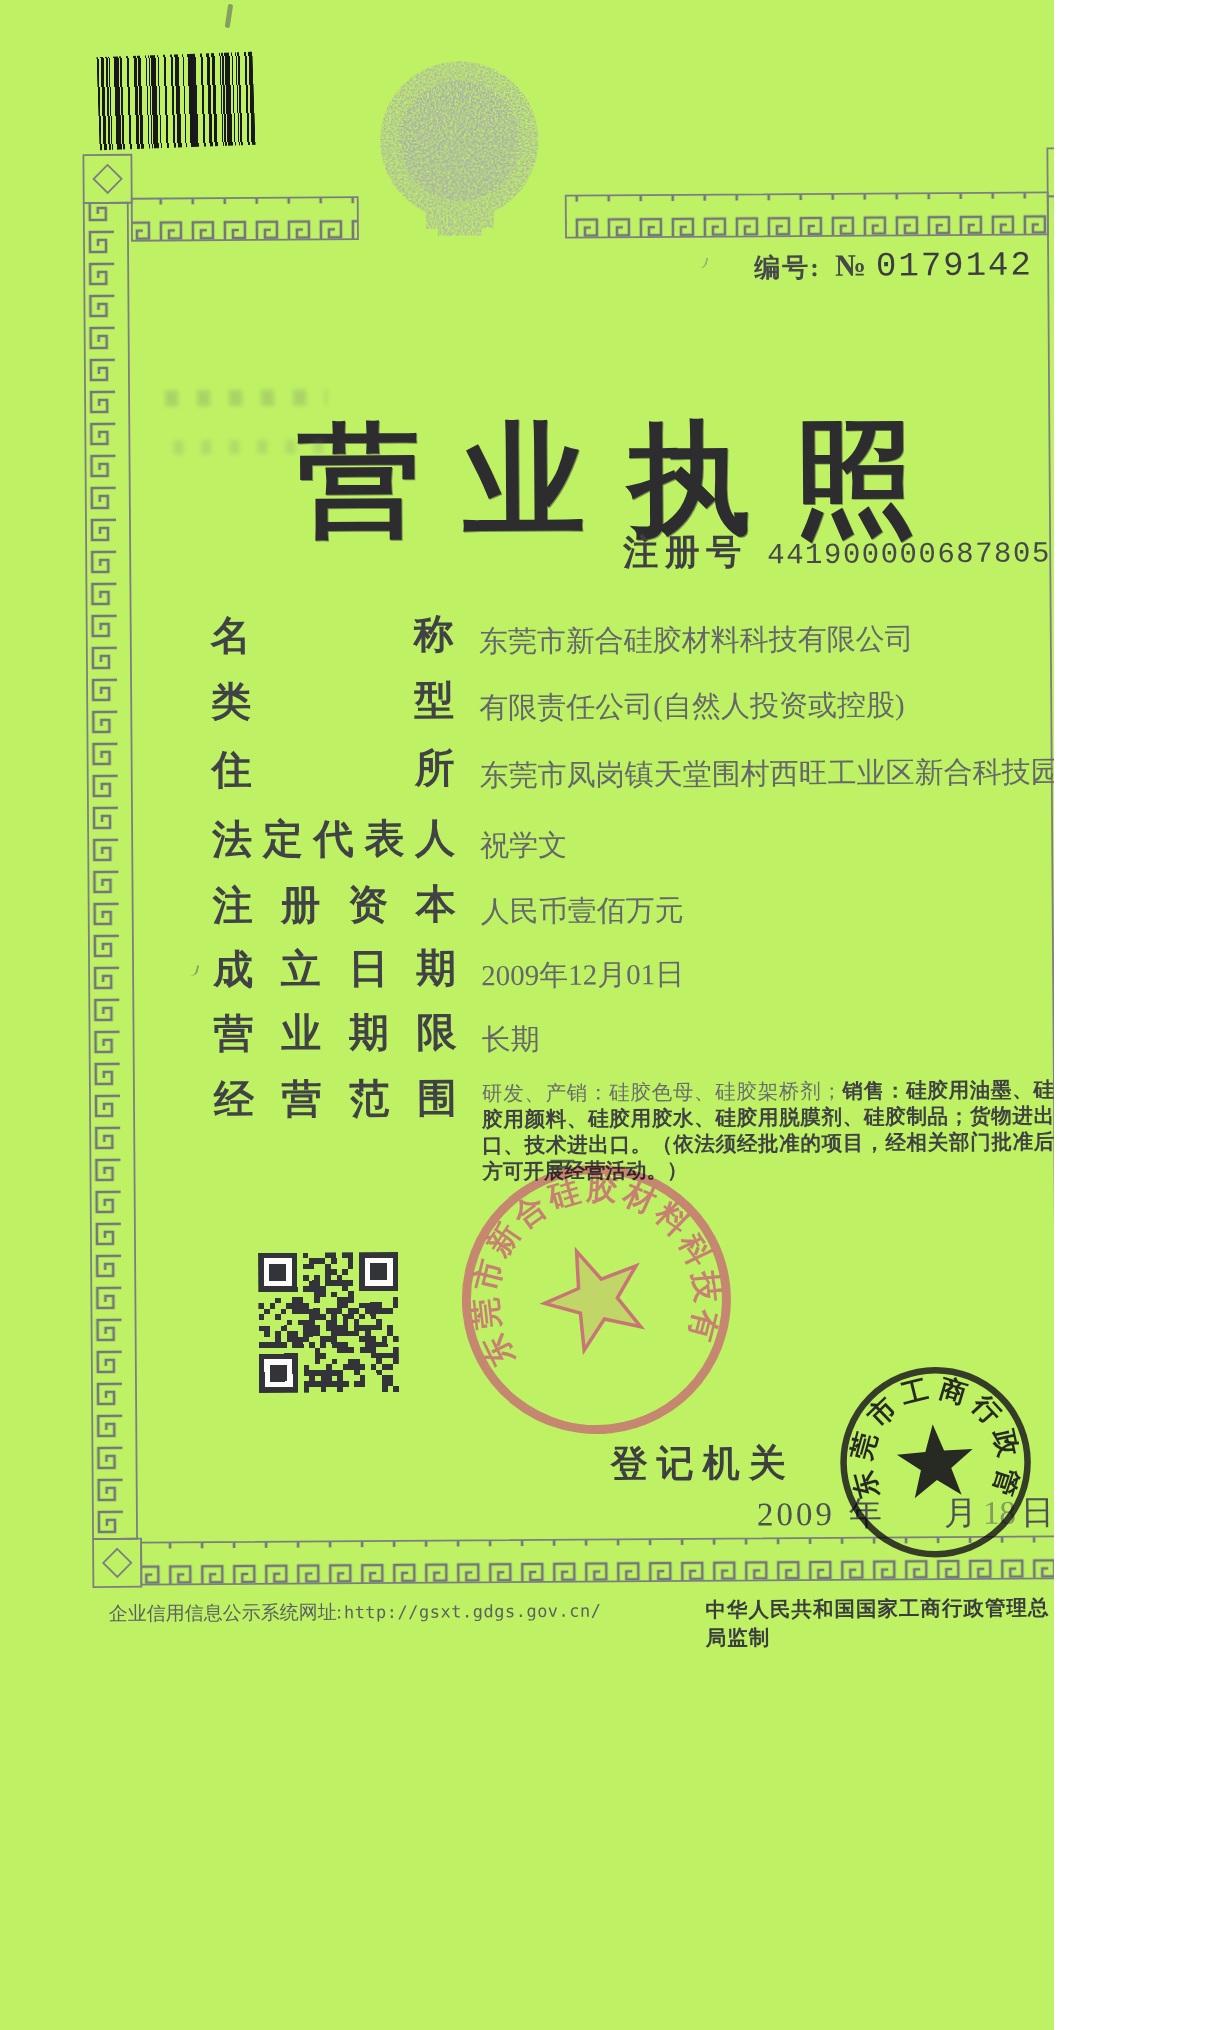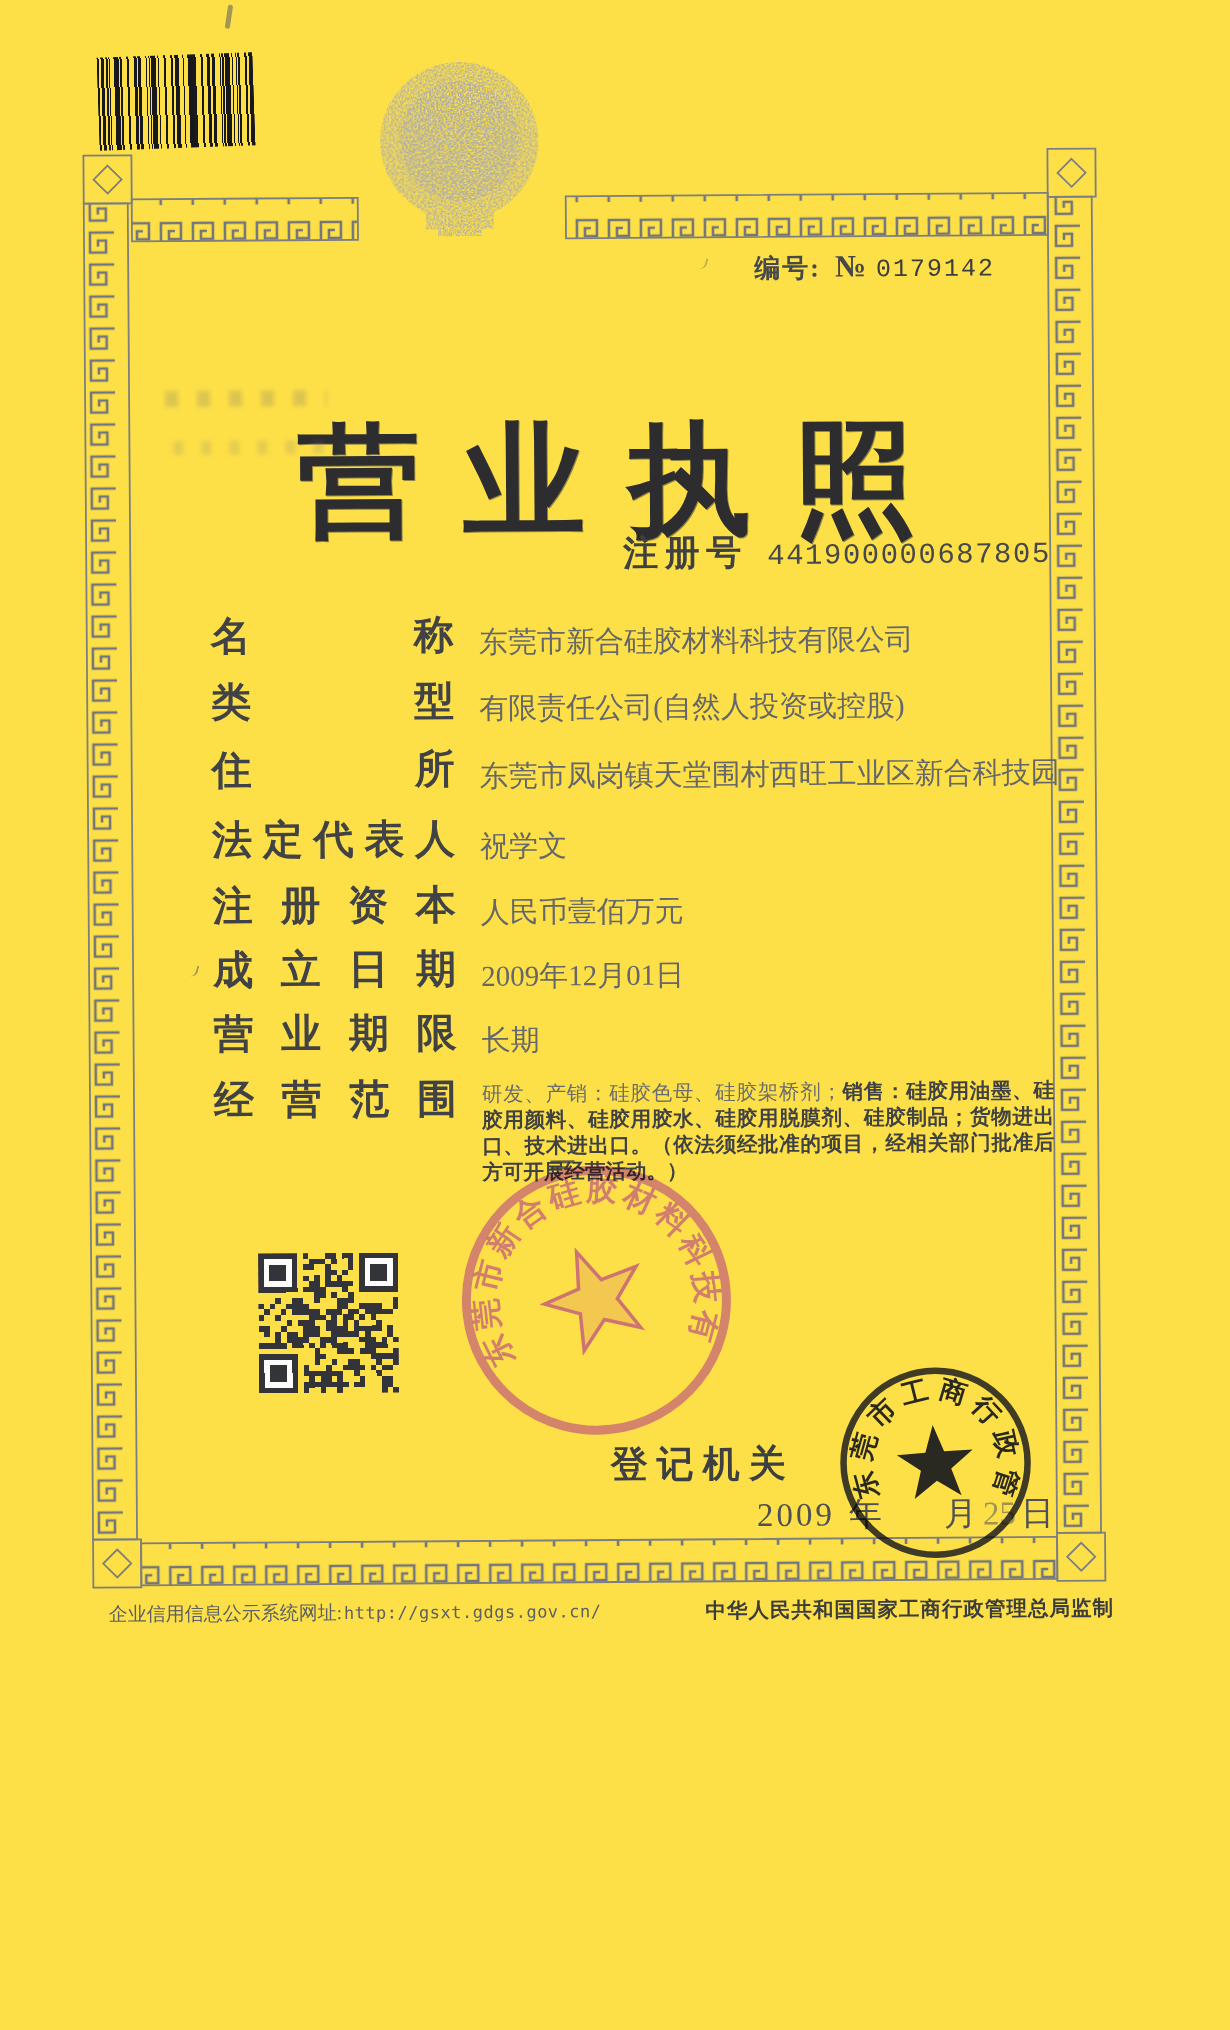--- a/index.html
+++ b/index.html
@@ -1,36 +1,36 @@
 <!DOCTYPE html>
 <html><head>
 <meta charset="utf-8">
 <style>
   html,body{margin:0;padding:0;background:#ffffff;}
-  .canvas{position:relative;width:1230px;height:2030px;background:#fde047;overflow:hidden;
+  .canvas{position:relative;width:1054px;height:2030px;background:#bef264;overflow:hidden;
           font-family:"Liberation Serif",serif;}
   .sheet{position:absolute;inset:0;transform:rotate(-0.4deg);transform-origin:50% 40%;}
 
   
   .barcode{position:absolute;left:103px;top:52px;width:156px;height:93px;transform:rotate(-1.6deg);
     background:
       repeating-linear-gradient(90deg,#17171c 0 2px,transparent 2px 4px,#17171c 4px 7px,transparent 7px 12px,#17171c 12px 13px,transparent 13px 17px,#17171c 17px 22px,transparent 22px 24px,#17171c 24px 25px,transparent 25px 30px,#17171c 30px 32px,transparent 32px 37px),
       repeating-linear-gradient(90deg,transparent 0 9px,#1a1a20 9px 11px,transparent 11px 23px,#1a1a20 23px 24px,transparent 24px 29px);
   }
   .emblem{position:absolute;left:380px;top:56px;width:170px;height:182px;}
   .scan-artifact-top{position:absolute;left:232px;top:2px;width:5px;height:24px;background:#5a5a5e;opacity:.55;transform:rotate(9deg);border-radius:2px;}
 
   
   .frame{position:absolute;left:0;top:0;width:1230px;height:2030px;}
 
   
   .serial{position:absolute;left:758px;top:250px;display:flex;align-items:baseline;color:#47484a;}
   .serial .lab{font-size:26px;font-weight:bold;letter-spacing:2px;}
   .serial .nosym{font-size:31px;font-weight:bold;margin-left:14px;}
-  .serial .digits{font-family:"Liberation Mono",monospace;font-size:25px;letter-spacing:2px;margin-left:10px;color:#3c3d40;}
+  .serial .digits{font-family:"Liberation Mono",monospace;font-size:34px;letter-spacing:2px;margin-left:10px;color:#3c3d40;}
 
   .title{position:absolute;left:300px;top:332px;width:618px;font-size:122px;font-weight:bold;color:#2d2d2f;
          text-shadow:1px 1px 0 rgba(60,60,60,.55);line-height:1.1;}
   .split{display:flex;justify-content:space-between;}
 
   .regline{position:absolute;left:625px;top:530px;display:flex;align-items:baseline;}
   .regline .lab{width:118px;font-size:35px;font-weight:bold;color:#3f4042;}
   .regline .num{font-family:"Liberation Mono",monospace;font-size:29px;letter-spacing:1.5px;color:#47484b;margin-left:26px;}
 
   
@@ -472,21 +472,21 @@
         </text>
         <polygon points="150,98 137.7,133 100.6,133.9 130,156.5 119.4,192.1 150,171 180.6,192.1 170,156.5 199.4,133.9 162.3,133" fill="#c96a76" fill-opacity="0.22" stroke="#c96a76" stroke-width="3.5" transform="rotate(-16 150 150)"></polygon>
       </g>
     </svg>
 
     <div class="authority">登记机关</div>
     <div class="dateline">
       <span class="y">2009</span>
       <span class="u1">年</span>
       <span class="u2">月</span>
-      <span class="d">25</span>
+      <span class="d">18</span>
       <span class="u3">日</span>
     </div>
 
     <svg class="seal-black" viewBox="0 0 210 210">
       <g>
         <circle cx="105" cy="105" r="92" fill="none" stroke="#1c1c1e" stroke-width="6.5" opacity="0.9"></circle>
         <path id="regArc" d="M 49.6 137 A 64 64 0 1 1 160.4 137" fill="none"></path>
         <text font-size="27" font-weight="bold" fill="#1c1c1e" letter-spacing="7" font-family="Liberation Serif, serif">
           <textPath href="#regArc">东莞市工商行政管理局</textPath>
         </text>

